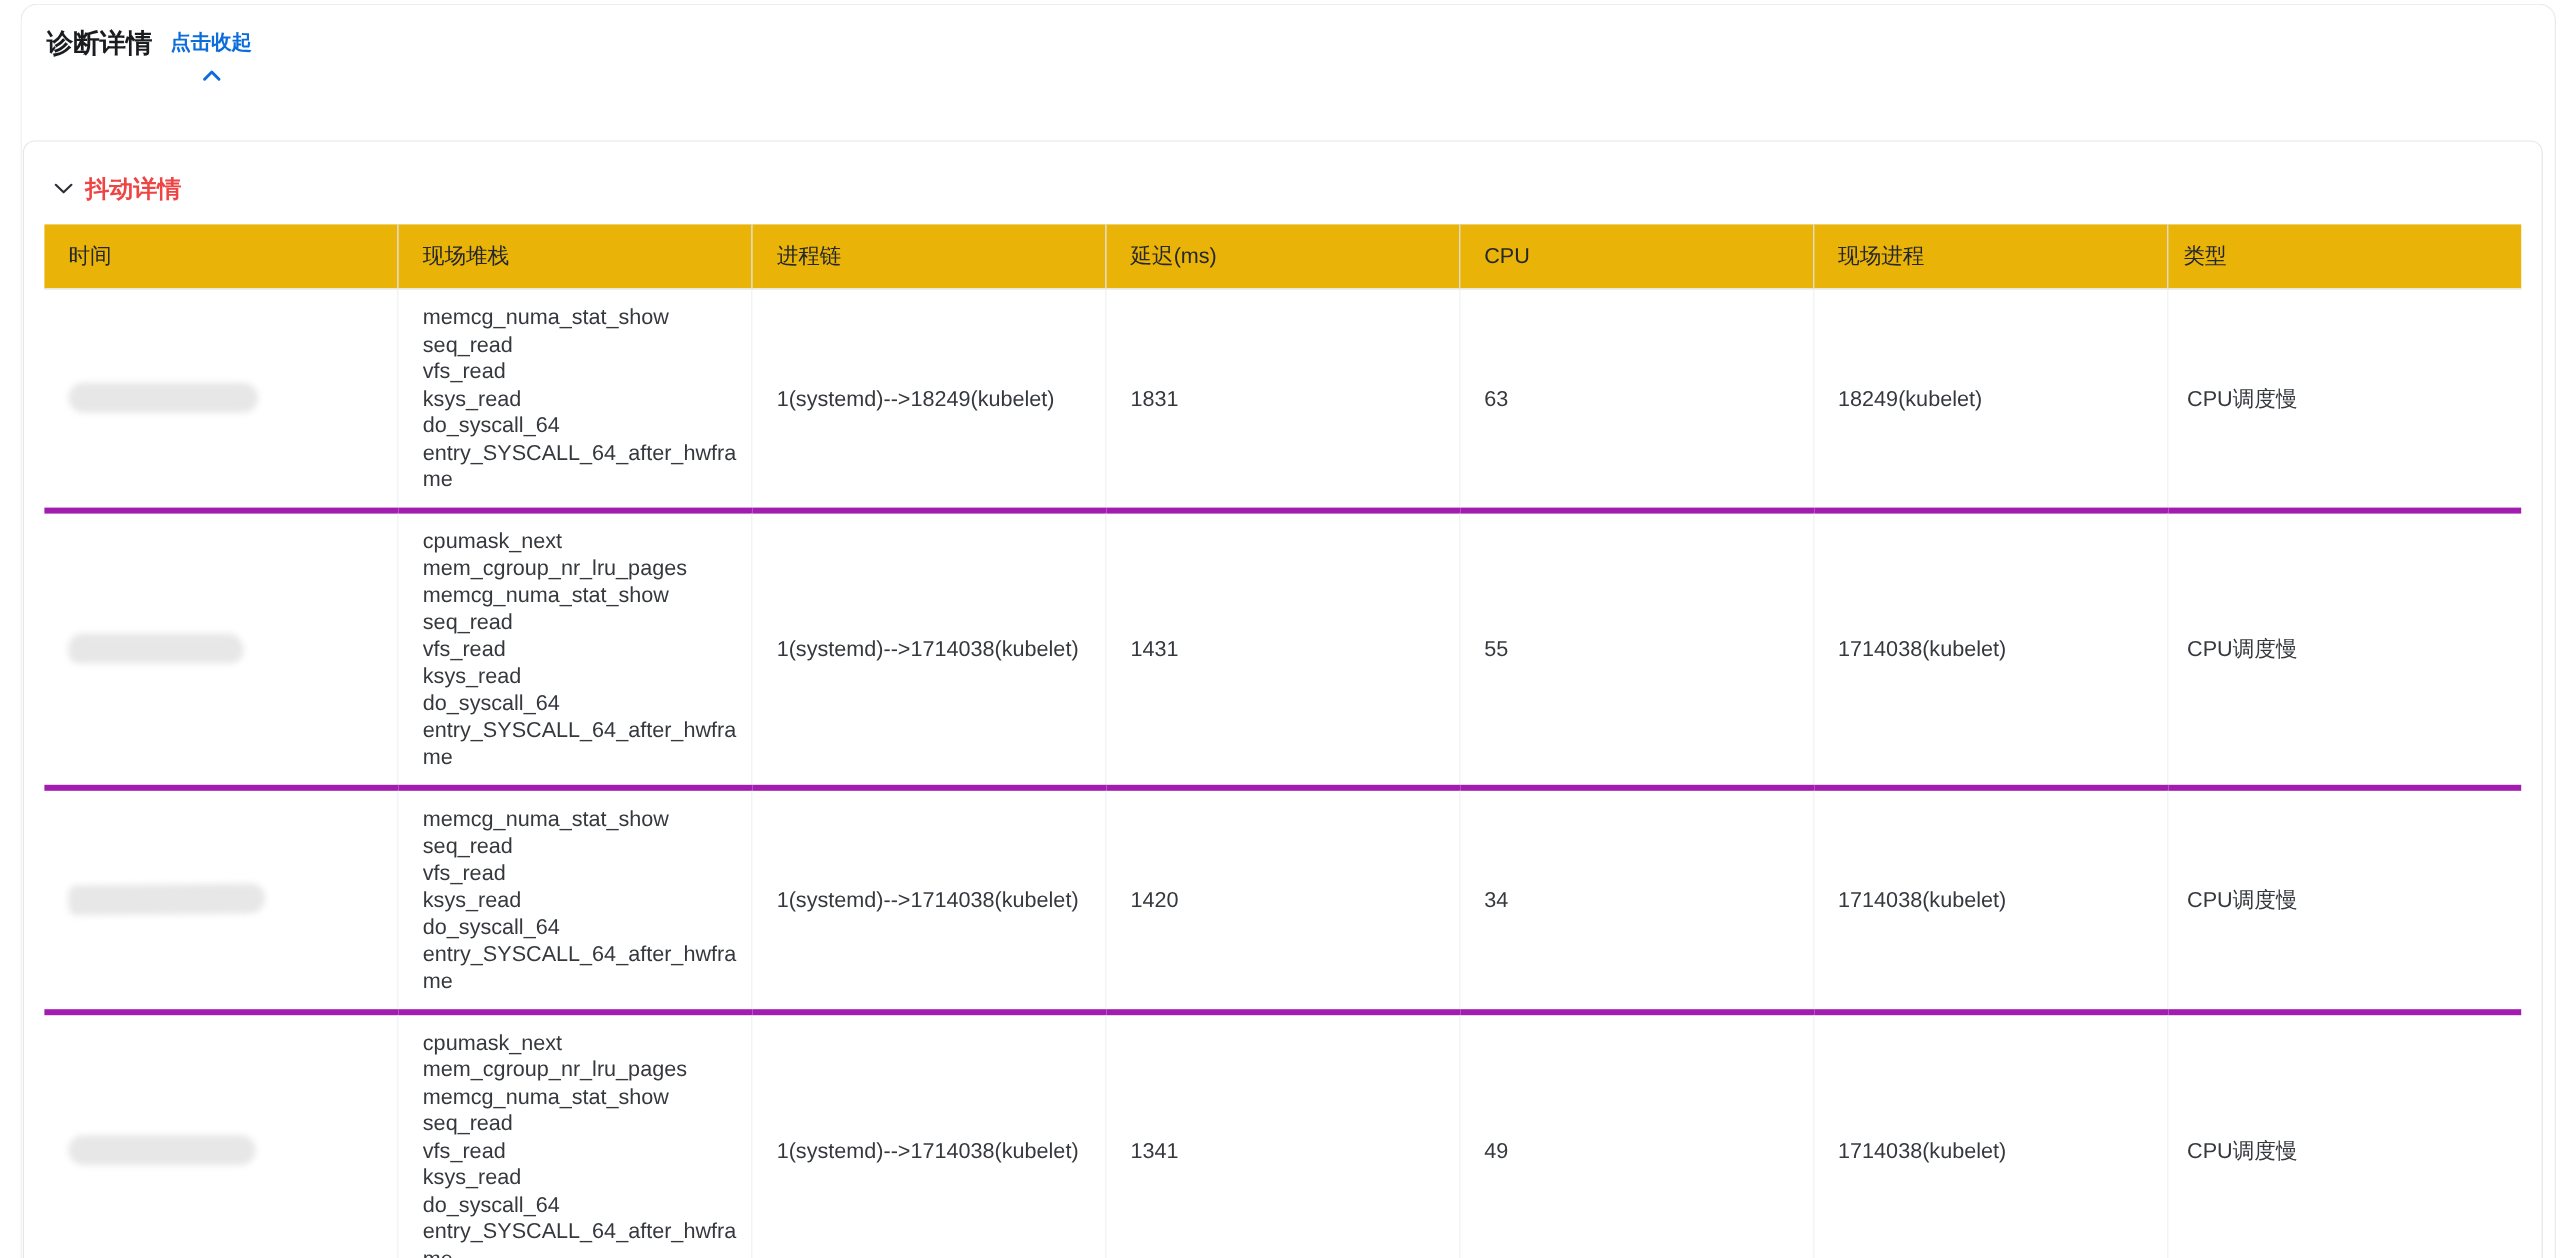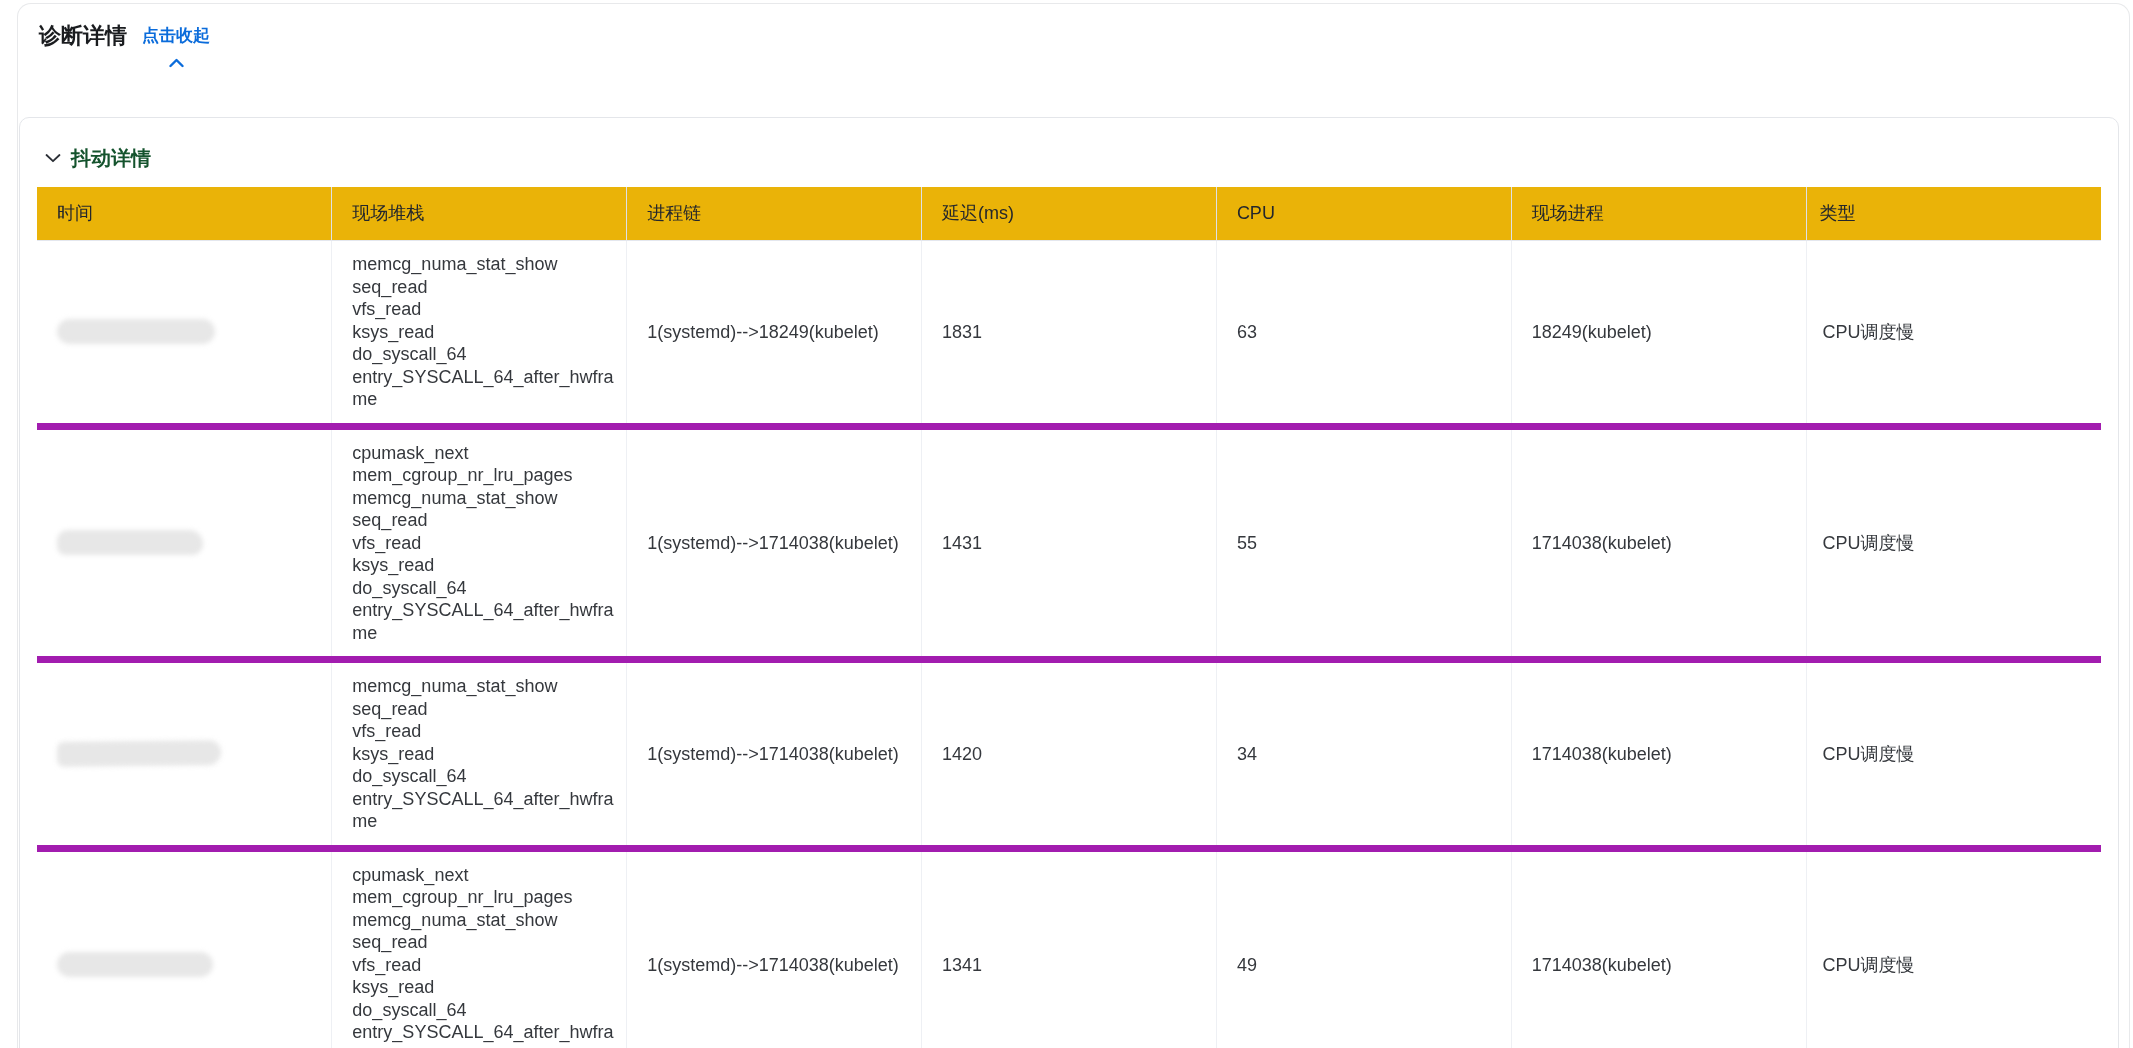--- a/index.html
+++ b/index.html
@@ -35,38 +35,38 @@
     border: 1px solid #e4e6ea;
     border-radius: 10px;
     padding: 27px 17px 17px 17px;
     height: 1120px;
     background: #fff;
   }
   .section-header {
     display: flex; align-items: center; gap: 10px;
     margin: 0 0 16px 8px; cursor: pointer;
   }
-  .section-title { font-size: 20px; line-height: 26px; font-weight: 700; color: #14532d; }
+  .section-title { font-size: 20px; line-height: 26px; font-weight: 700; color: #ef4444; }
 
   table.jitter-table {
     width: 100%; border-collapse: collapse; table-layout: fixed;
     font-size: 18px;
   }
   .jitter-table thead th {
     background: #eab308;
     text-align: left; font-weight: 400; color: #24272c;
     font-size: 18px; line-height: 21px;
     padding: 16px 10px 16px 20px;
     border-right: 1px solid #dde1e9;
     border-bottom: 1px solid #e4e7ee;
   }
   .jitter-table thead th:last-child { border-right: none; padding-left: 13px; }
   .jitter-table tbody td {
     padding: 12px 10px 12px 20px;
-    border-bottom: 7px solid #a21caf;
+    border-bottom: 5px solid #a21caf;
     border-right: 1px solid #eef0f4;
     vertical-align: middle;
     color: #35383d;
     line-height: 22.5px;
     word-break: break-all;
   }
   .jitter-table tbody td:last-child { border-right: none; padding-left: 16px; }
   .stack-line { line-height: 22.5px; word-break: break-all; }
 
   .redact {

